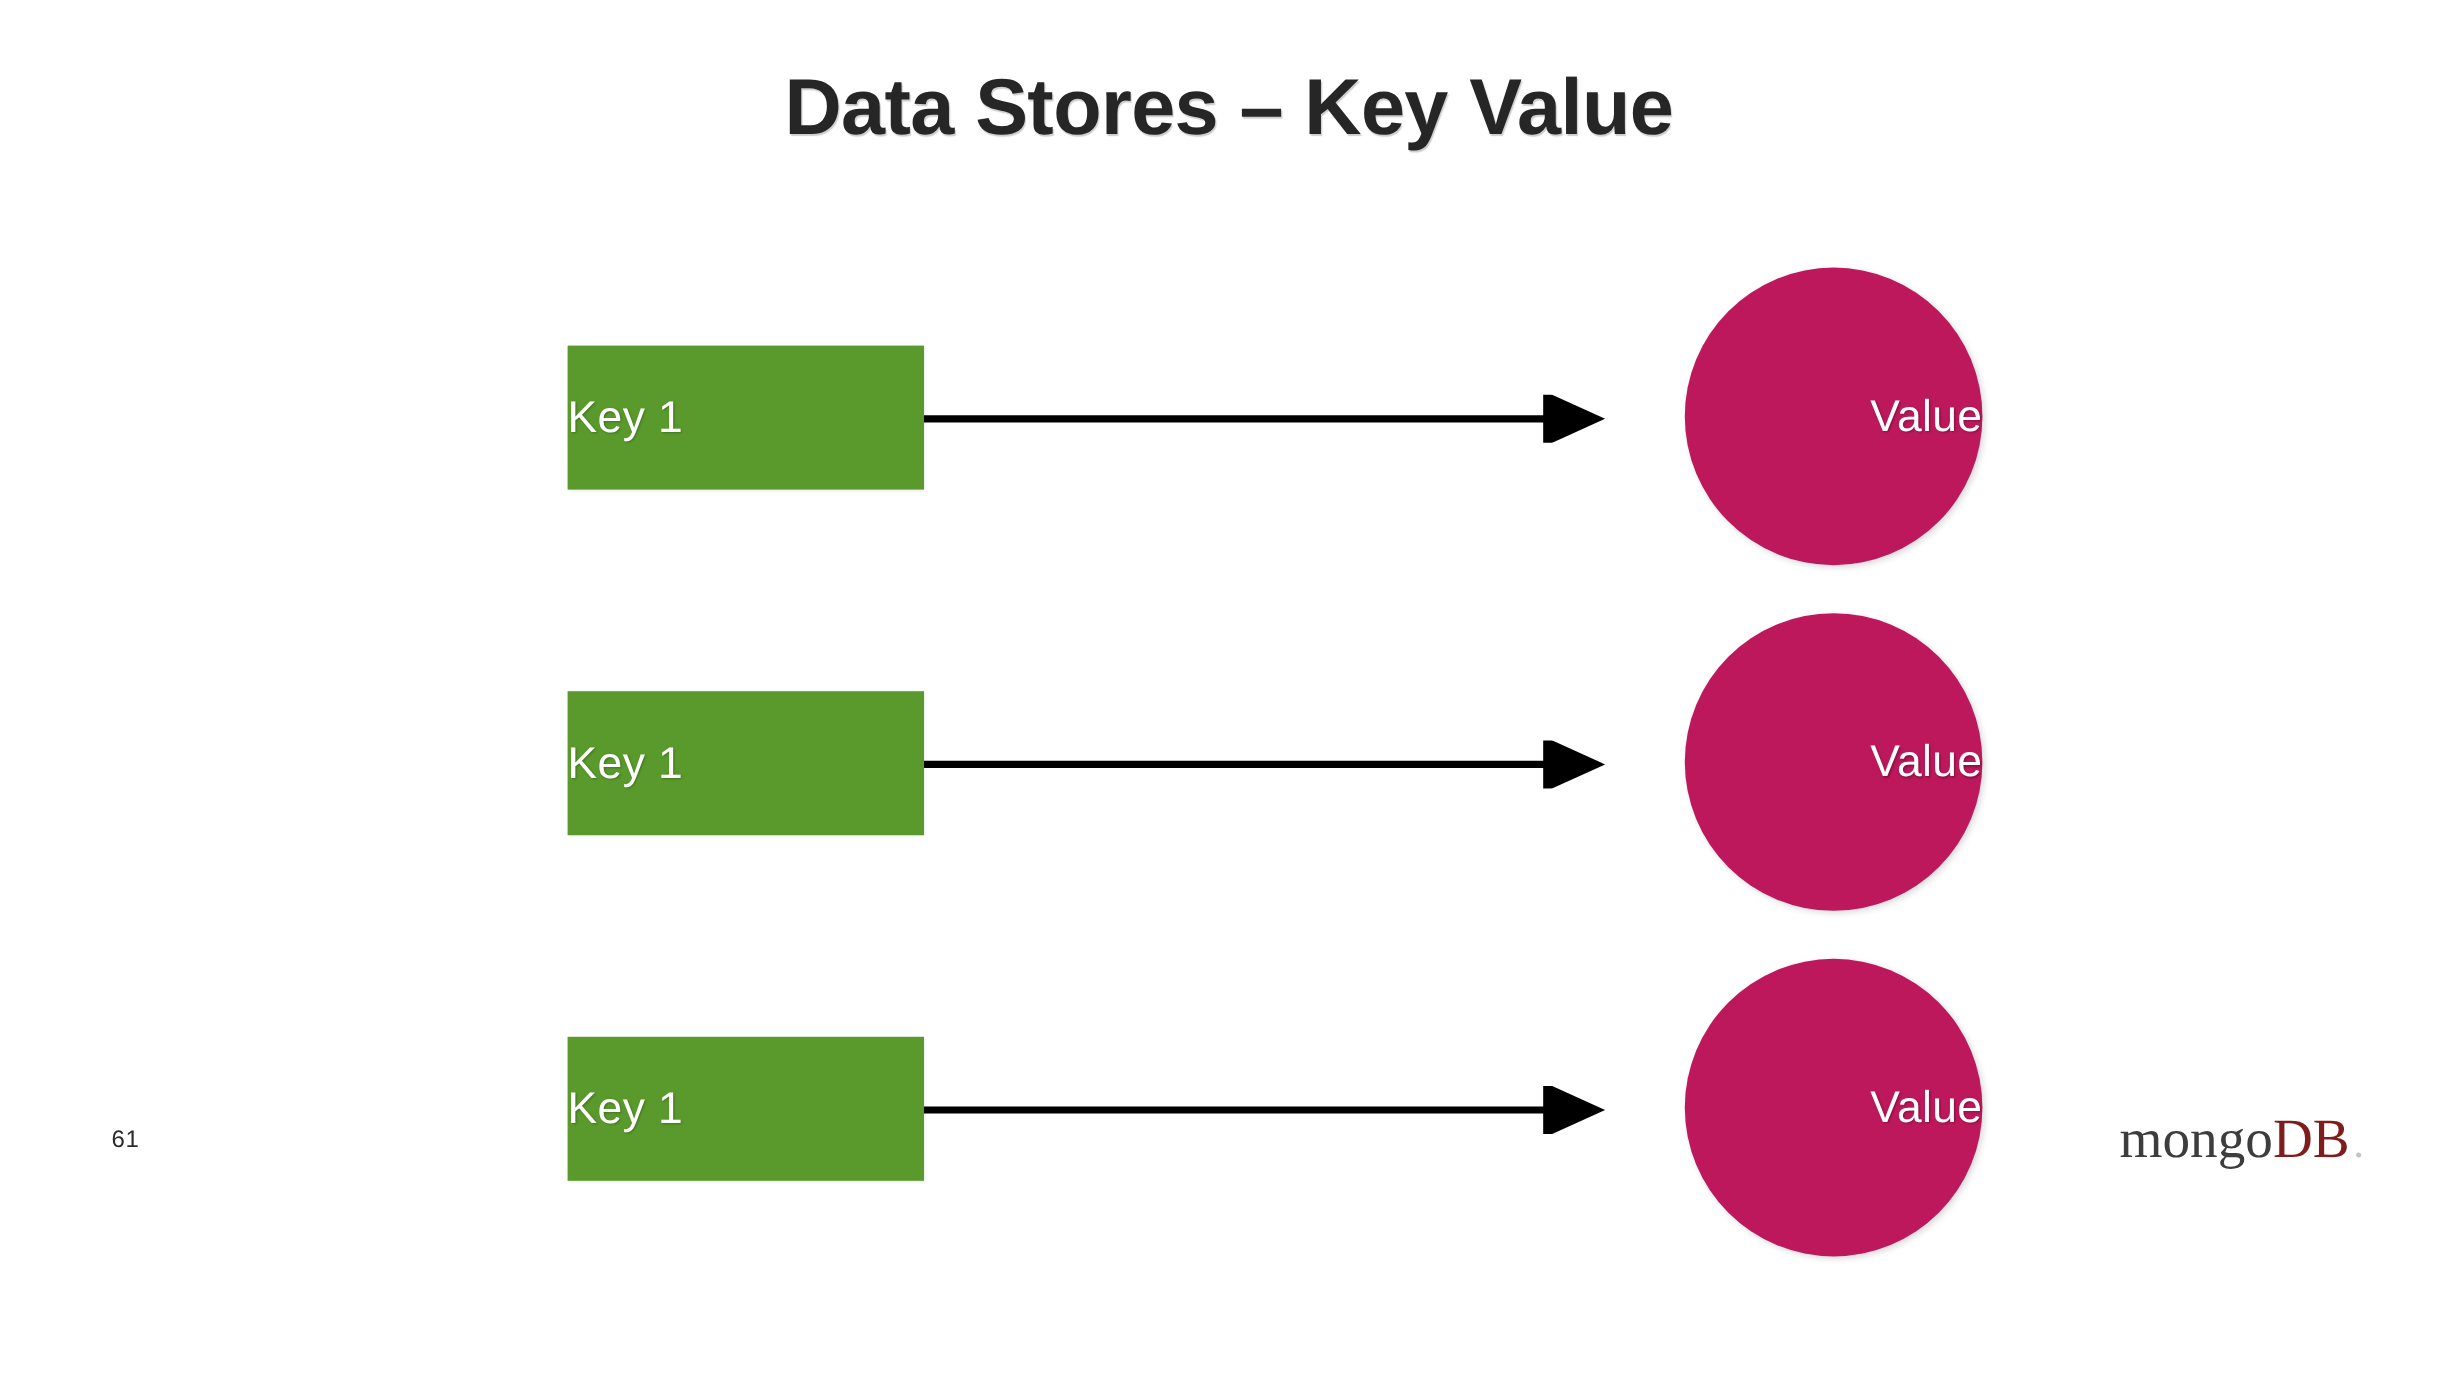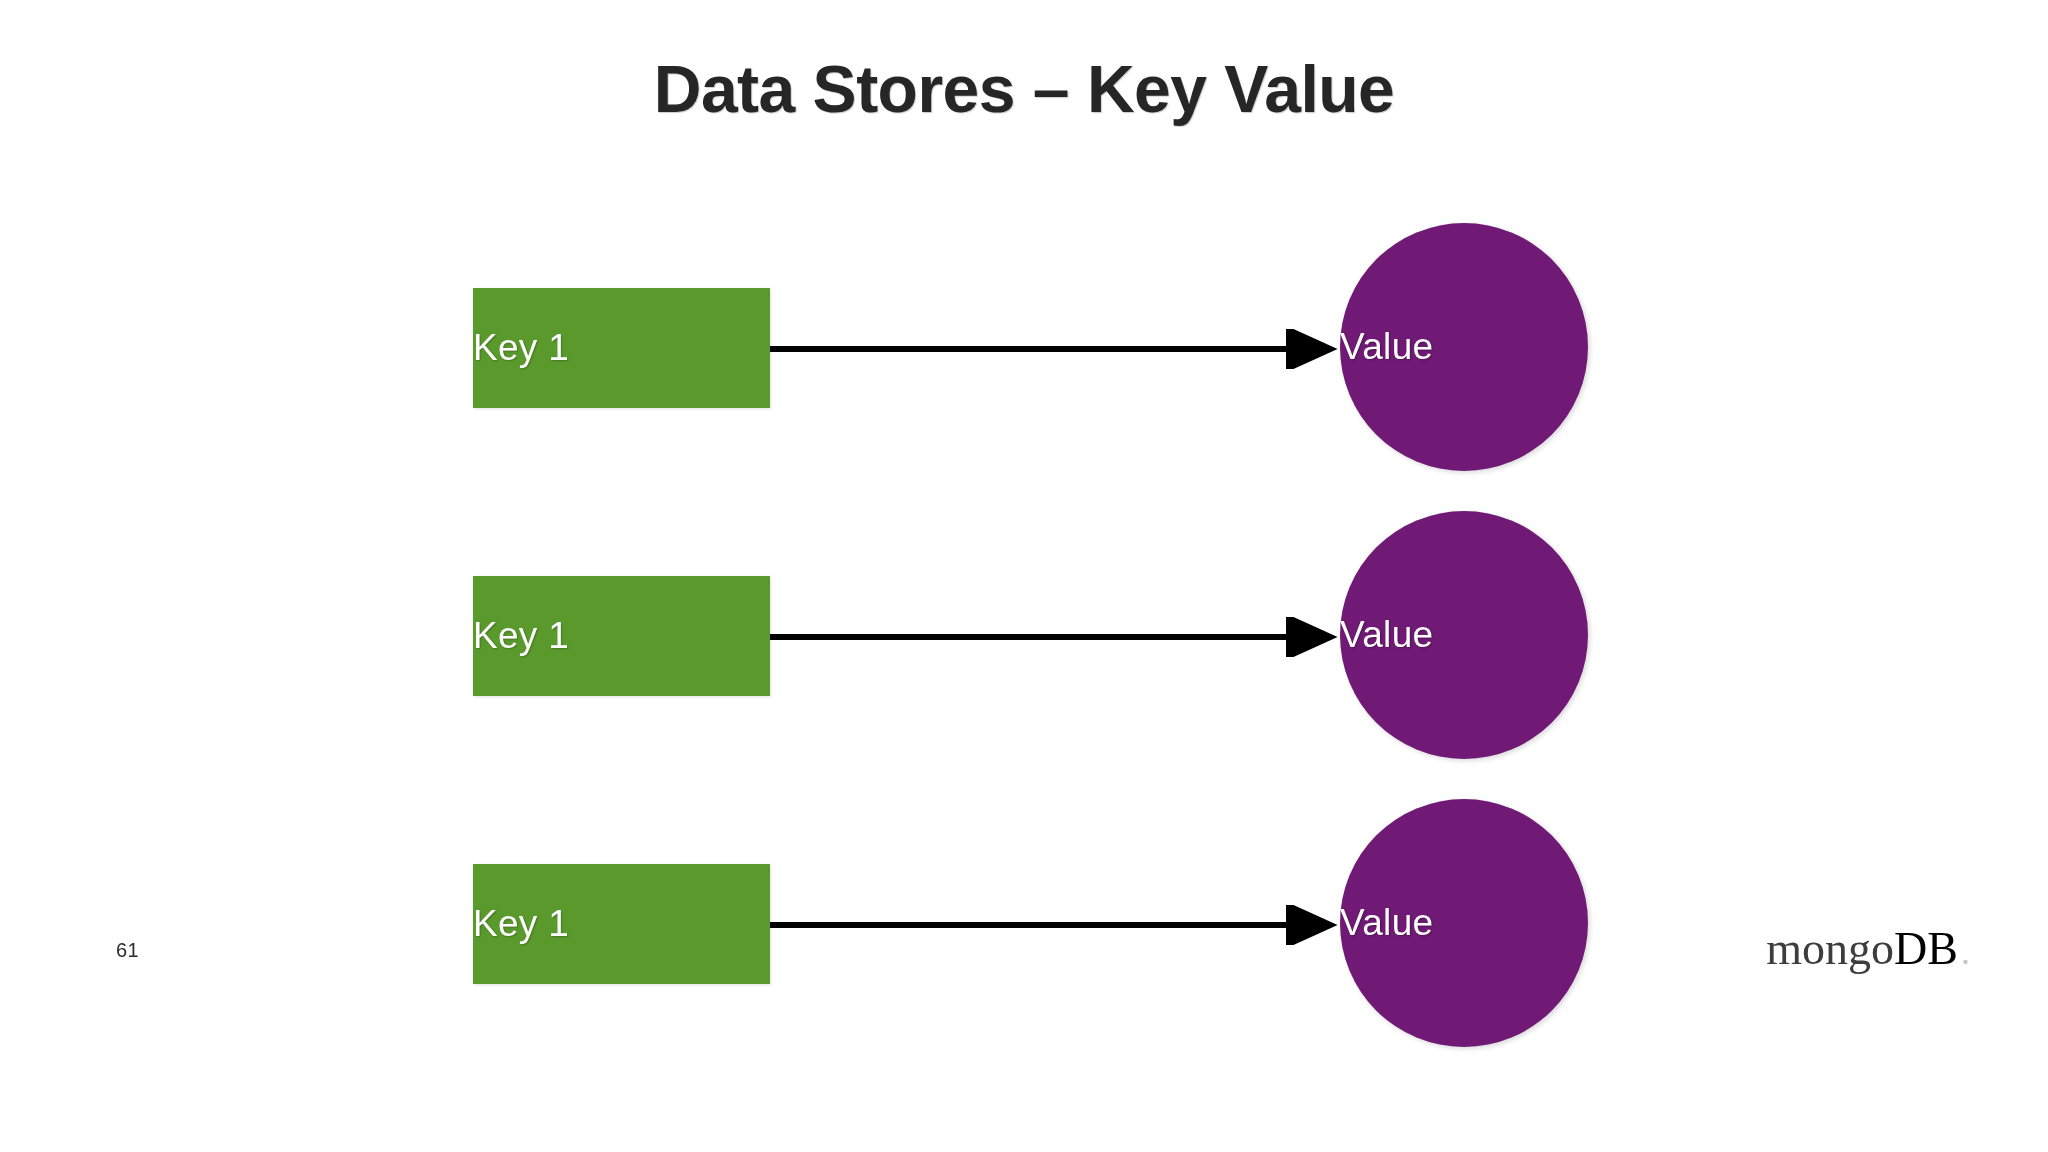--- a/index.html
+++ b/index.html
@@ -88,64 +88,64 @@
     left: 770px;
     top: 106px;
     width: 580px;
     height: 40px;
     pointer-events: none;
   }
 
   
   .value-circle {
     position: absolute;
-    left: 1340px;
+    left: 1404px;
     top: 0px;
     width: 248px;
     height: 248px;
     border-radius: 50%;
-    background: #701a75;
+    background: #be185d;
     box-shadow: 2px 2px 5px rgba(0,0,0,0.15);
     display: flex;
     align-items: center;
-    justify-content: flex-start;
+    justify-content: flex-end;
   }
   .value-circle-label {
     color: #ffffff;
     font-size: 37px;
     font-weight: normal;
     letter-spacing: 0.3px;
     text-shadow: 1px 1px 2px rgba(0,0,0,0.3);
     white-space: nowrap;
   }
 
   
   .page-number {
     position: absolute;
-    left: 116px;
+    left: 93px;
     bottom: 38px;
     font-size: 20px;
     color: #2b2b2b;
     letter-spacing: 0.5px;
   }
 
   .brand-logo {
     position: absolute;
     right: 78px;
     bottom: 28px;
     font-family: "Liberation Serif", serif;
     font-size: 46px;
     line-height: 1;
     white-space: nowrap;
     display: flex;
     align-items: baseline;
     margin-left: 44px;
   }
   .brand-mongo { color: #3d3d3d; }
-  .brand-db { color: #000000; }
+  .brand-db { color: #7f1d1d; }
   .brand-dot { color: #c4c4c4; font-size: 36px; margin-left: 3px; }
 </style>
 </head>
 <body>
 
 <div class="slide">
 
   <div class="slide-title">Data Stores – Key Value</div>
 
   <div class="diagram">

